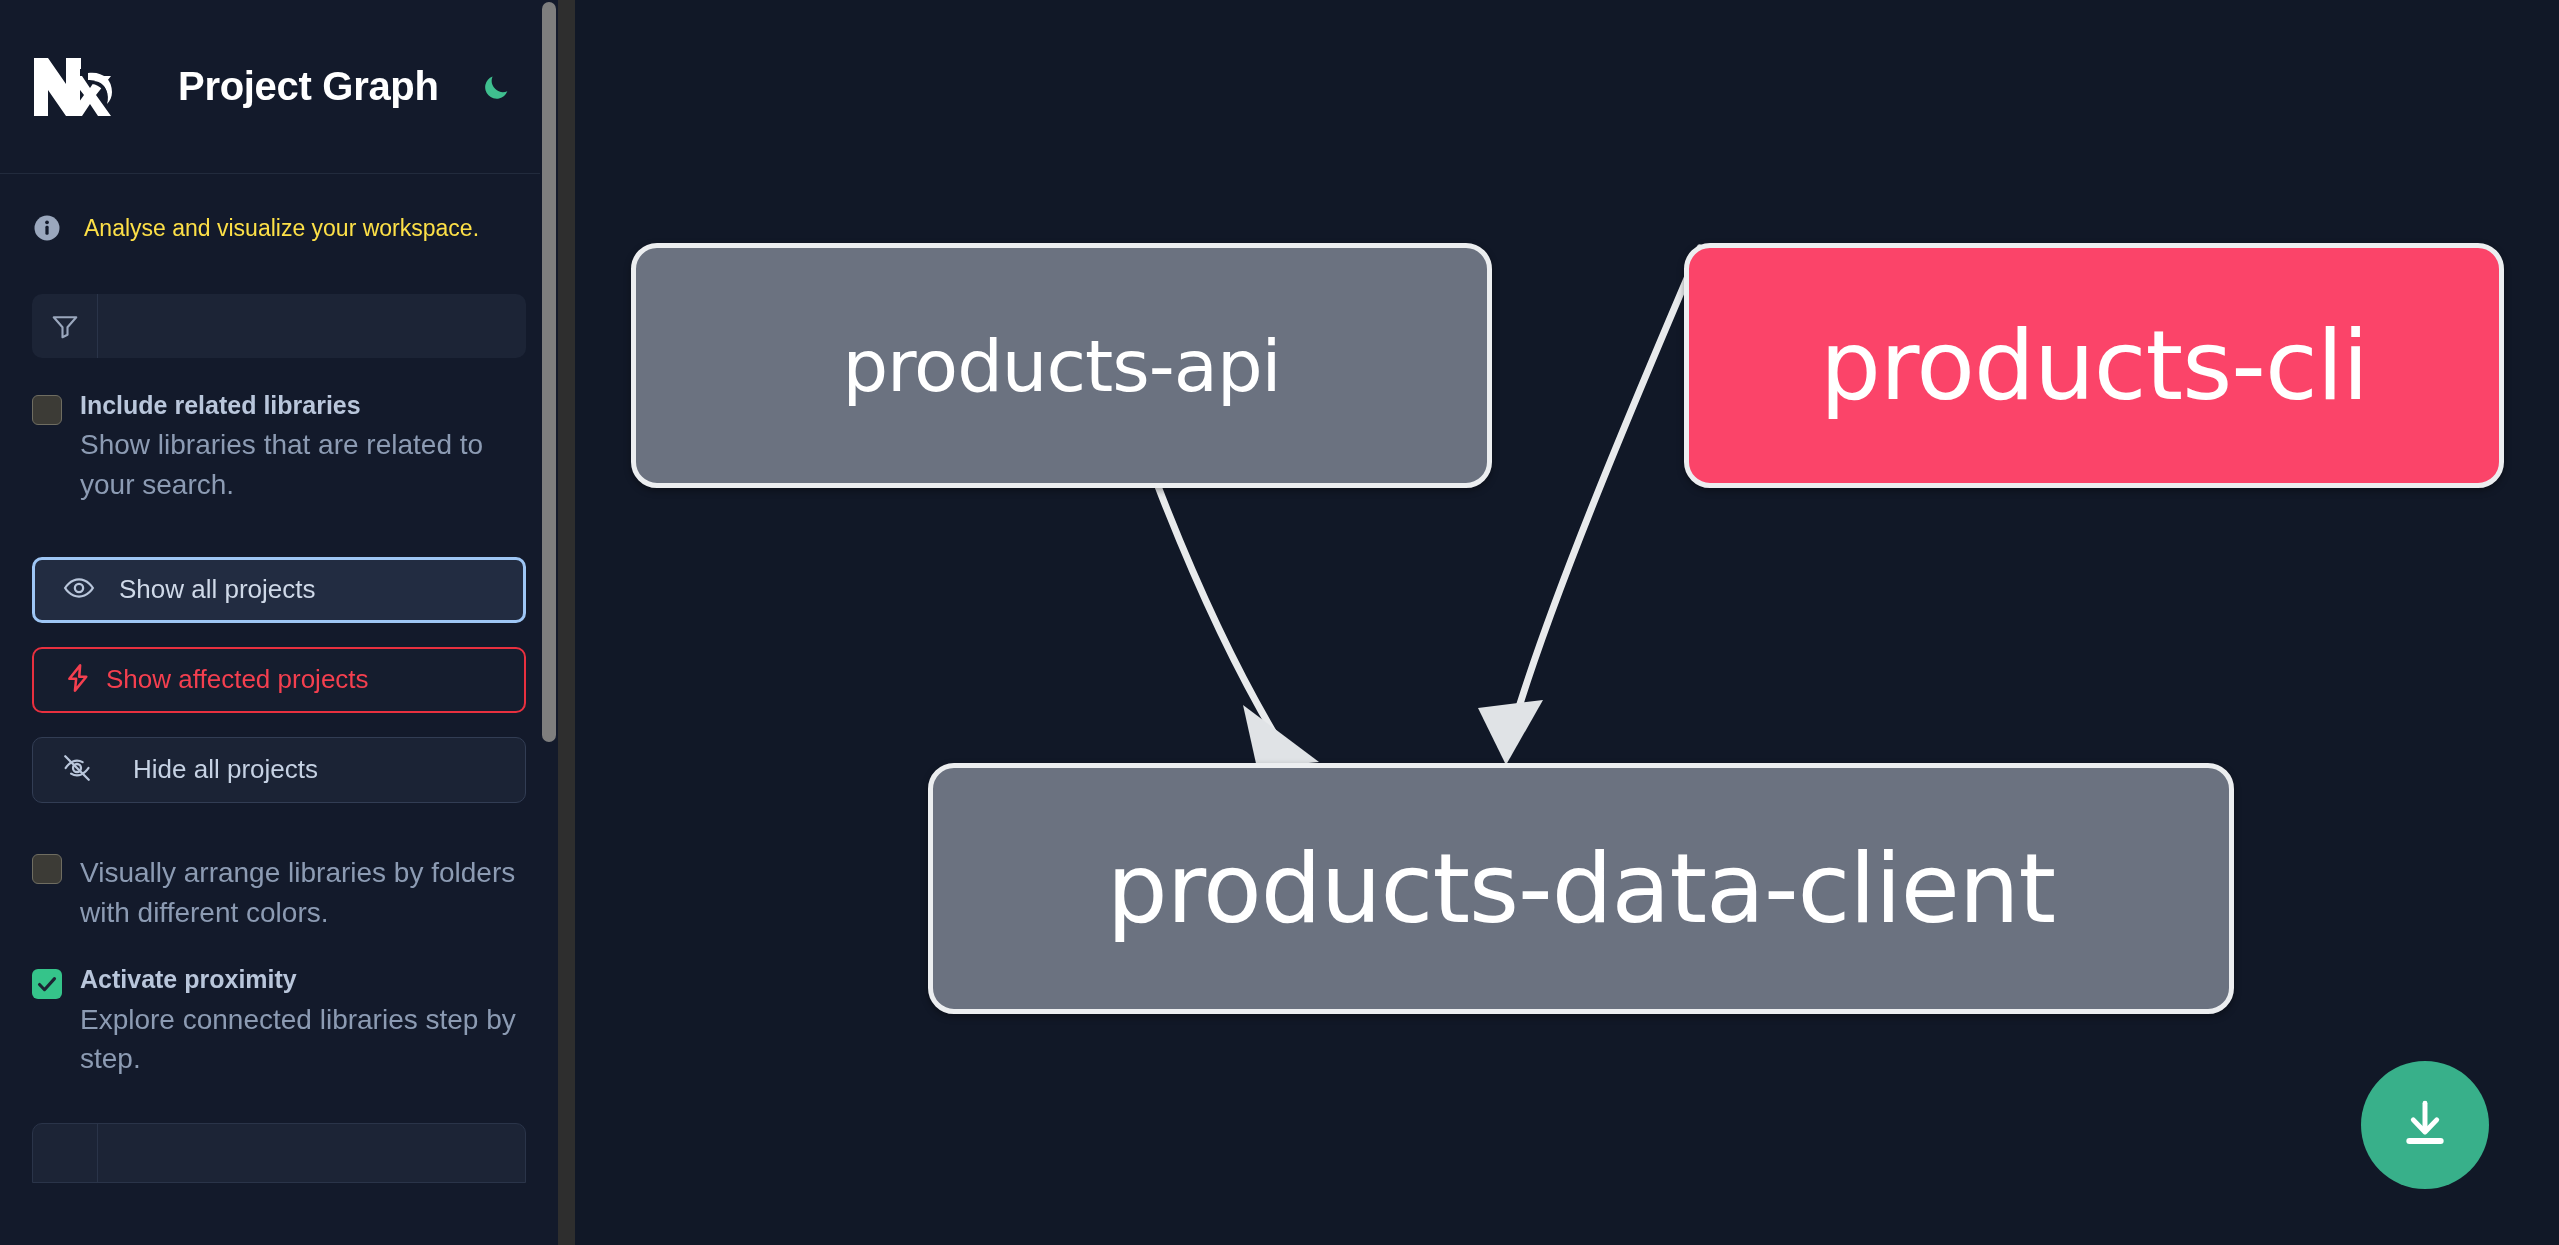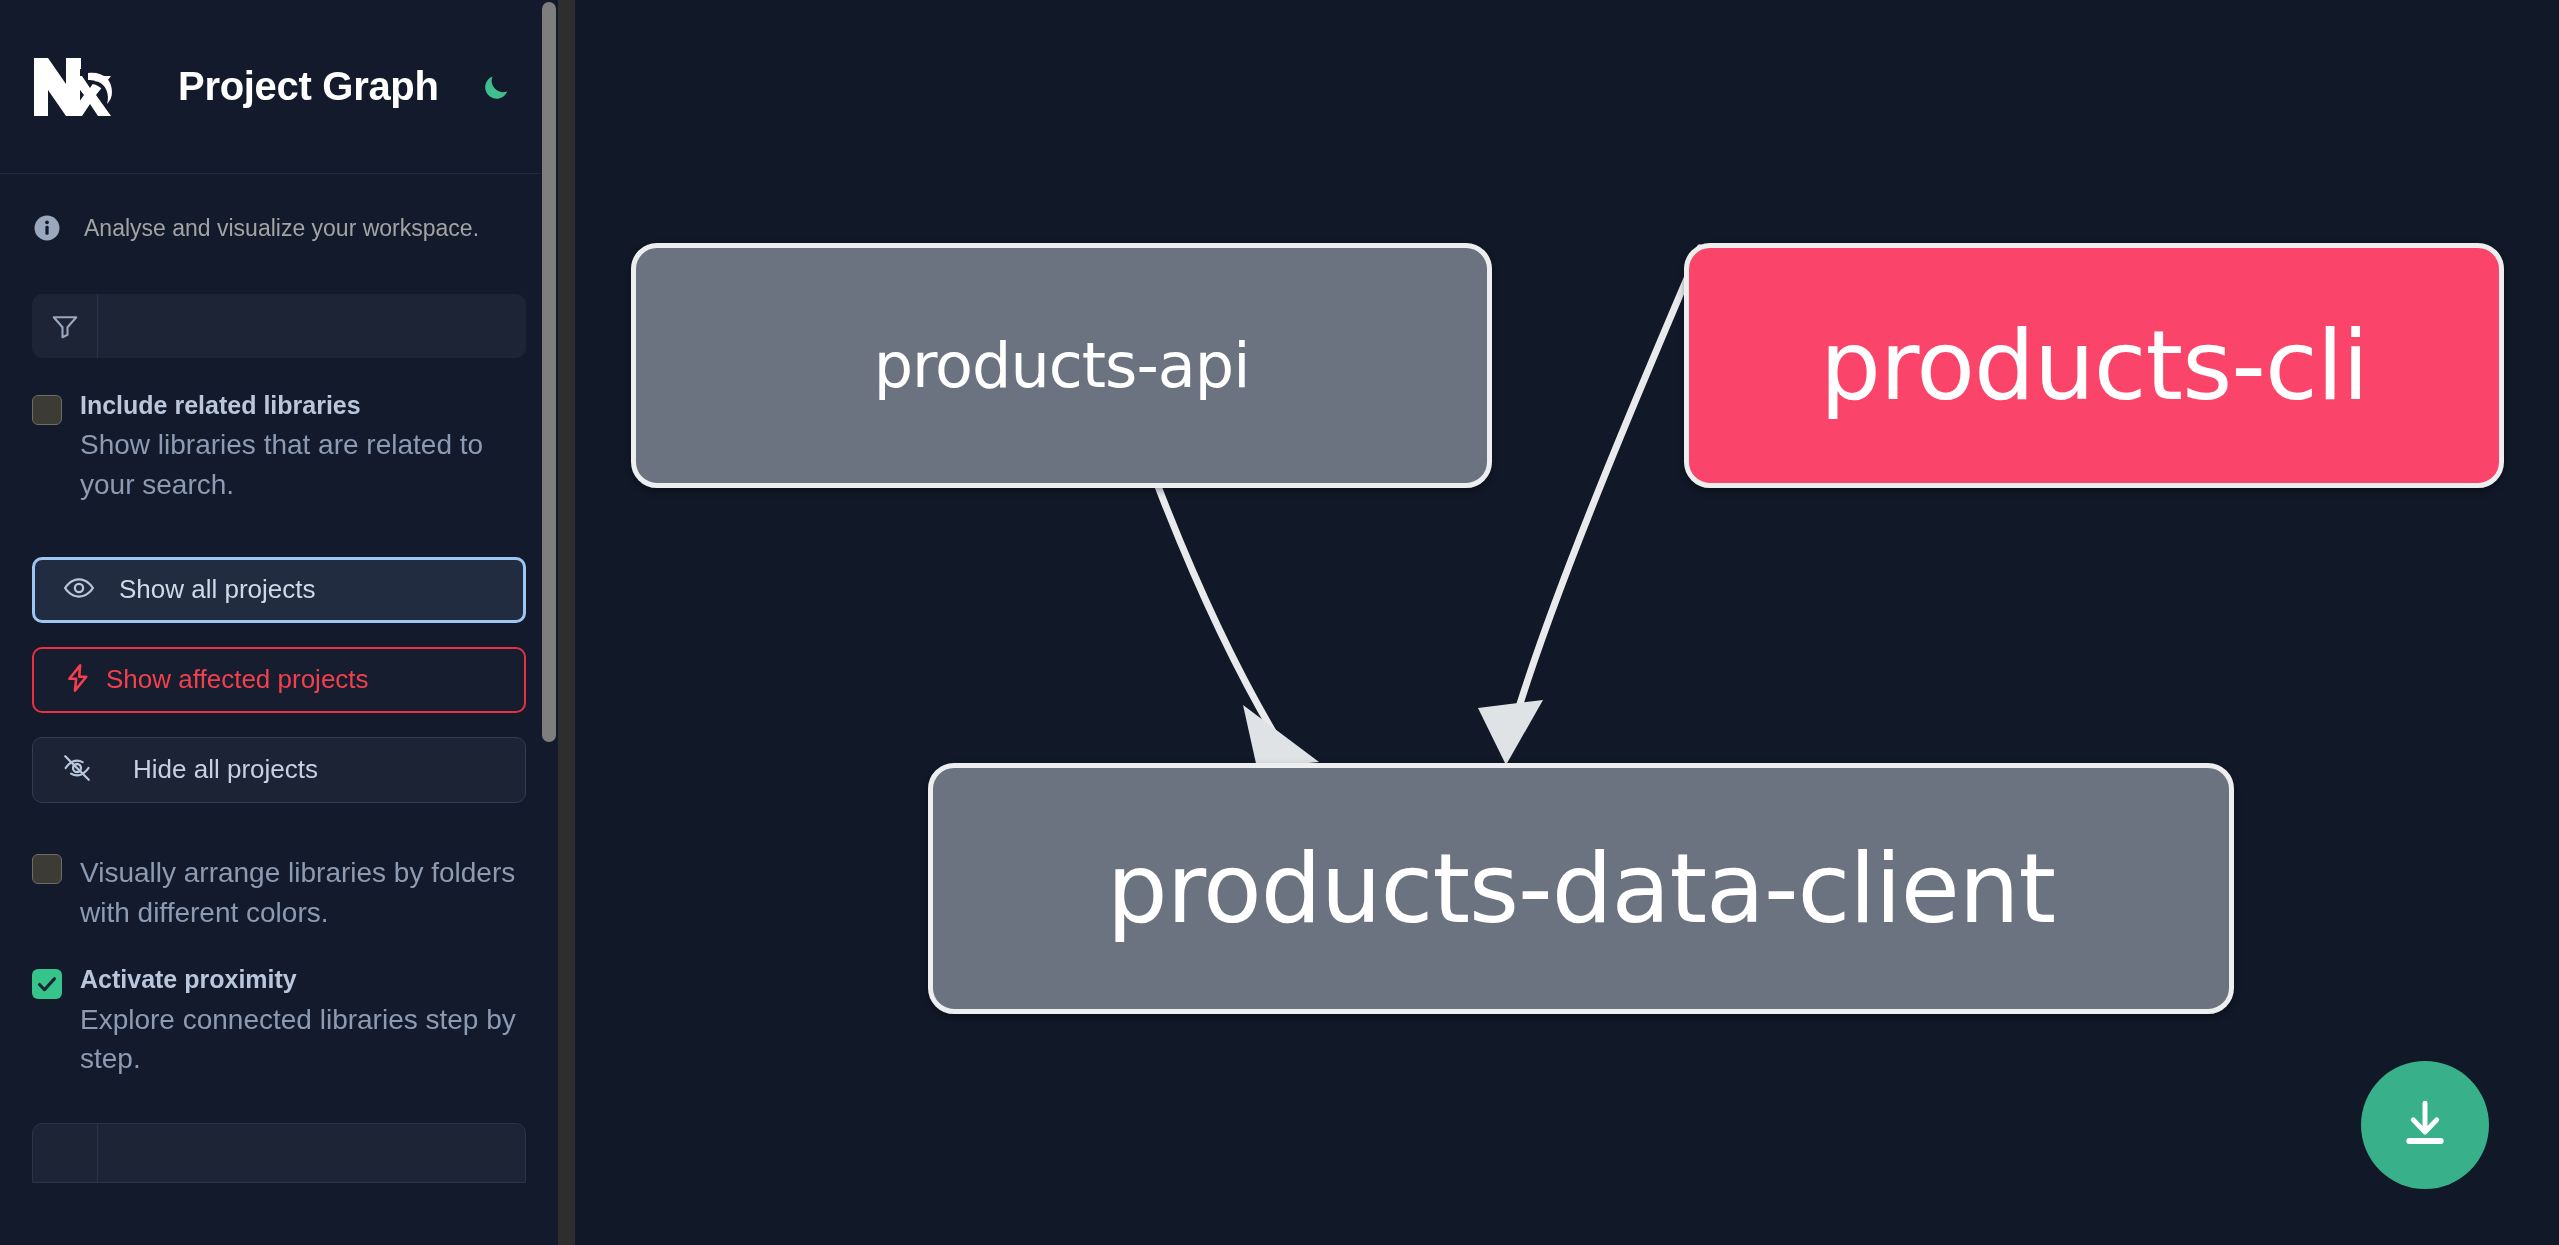--- a/index.html
+++ b/index.html
@@ -54,21 +54,21 @@
 
   .tagline {
     display: flex;
     align-items: center;
     gap: 22px;
     margin-top: 36px;
     height: 36px;
   }
   .info-icon { width: 30px; height: 30px; flex: 0 0 30px; }
   .tagline-text {
-    color: #a3a3a3;
+    color: #fde047;
     font-size: 23px;
     white-space: nowrap;
   }
 
   .search-box {
     margin-top: 48px;
     height: 64px;
     background: #1c2436;
     border-radius: 10px;
     display: flex;
@@ -347,21 +347,21 @@
     <svg id="graph-svg" width="1984" height="1245" xmlns="http://www.w3.org/2000/svg">
 
       <path d="M 505 248 C 545 400 620 600 700 735" fill="none" stroke="#e8eaec" stroke-width="7" stroke-linecap="round"></path>
       <polygon points="668,705 744,762 682,768" fill="#e0e3e6"></polygon>
 
       <path d="M 1125 248 C 1060 400 975 600 937 730" fill="none" stroke="#e8eaec" stroke-width="7" stroke-linecap="round"></path>
       <polygon points="968,700 931,765 903,708" fill="#e0e3e6"></polygon>
     </svg>
 
     <div class="node" style="left:56px; top:243px; width:861px; height:245px; background:#6b7280;">
-      <span class="node-label" style="font-size:62px;">products-api</span>
+      <span class="node-label" style="font-size:72px;">products-api</span>
     </div>
 
     <div class="node" style="left:1109px; top:243px; width:820px; height:245px; background:#fb4469;">
       <span class="node-label" style="font-size:96px;">products-cli</span>
     </div>
 
     <div class="node" style="left:353px; top:763px; width:1306px; height:251px; background:#6b7280;">
       <span class="node-label" style="font-size:96px;">products-data-client</span>
     </div>
 

